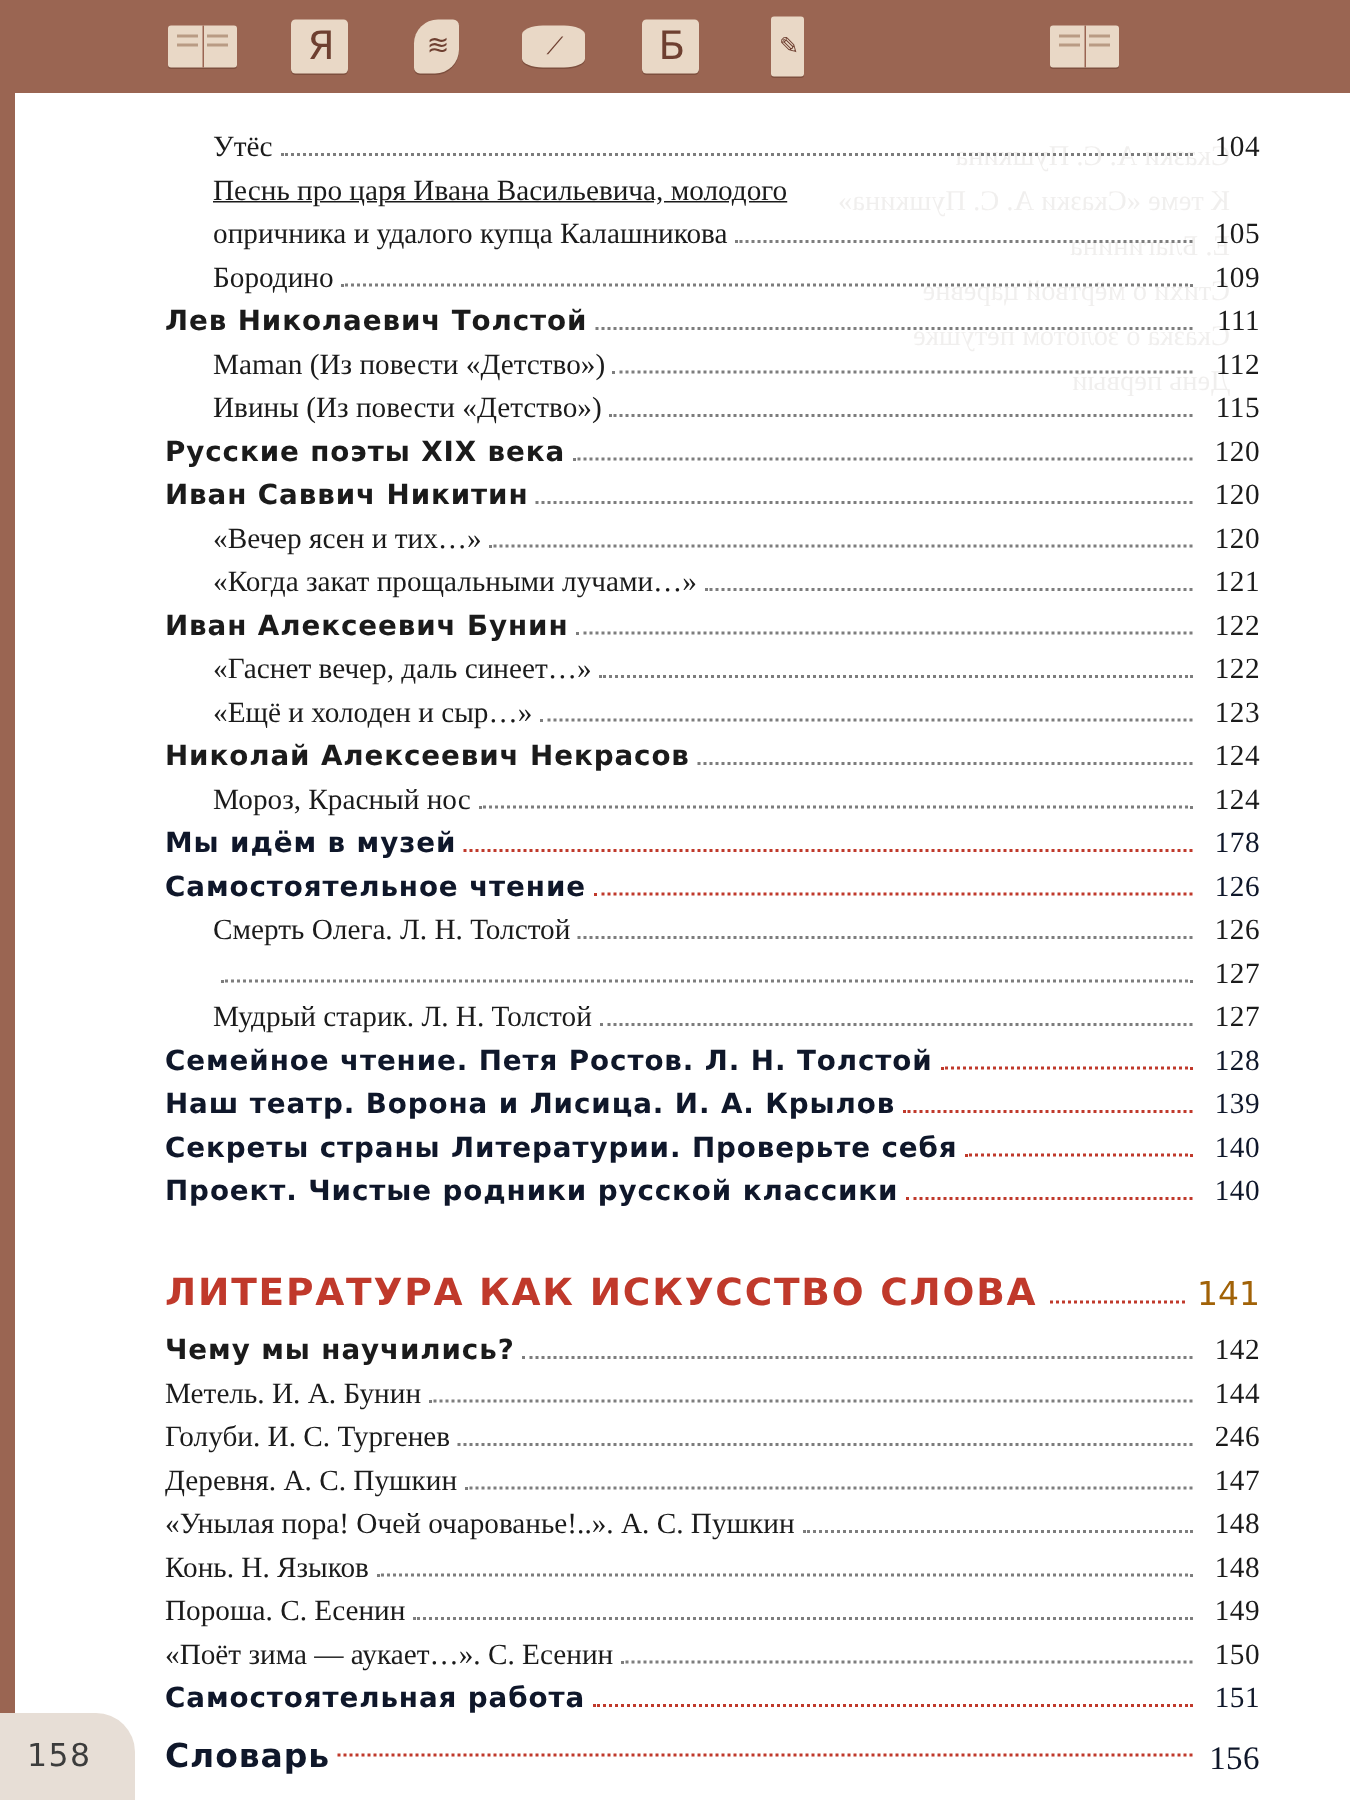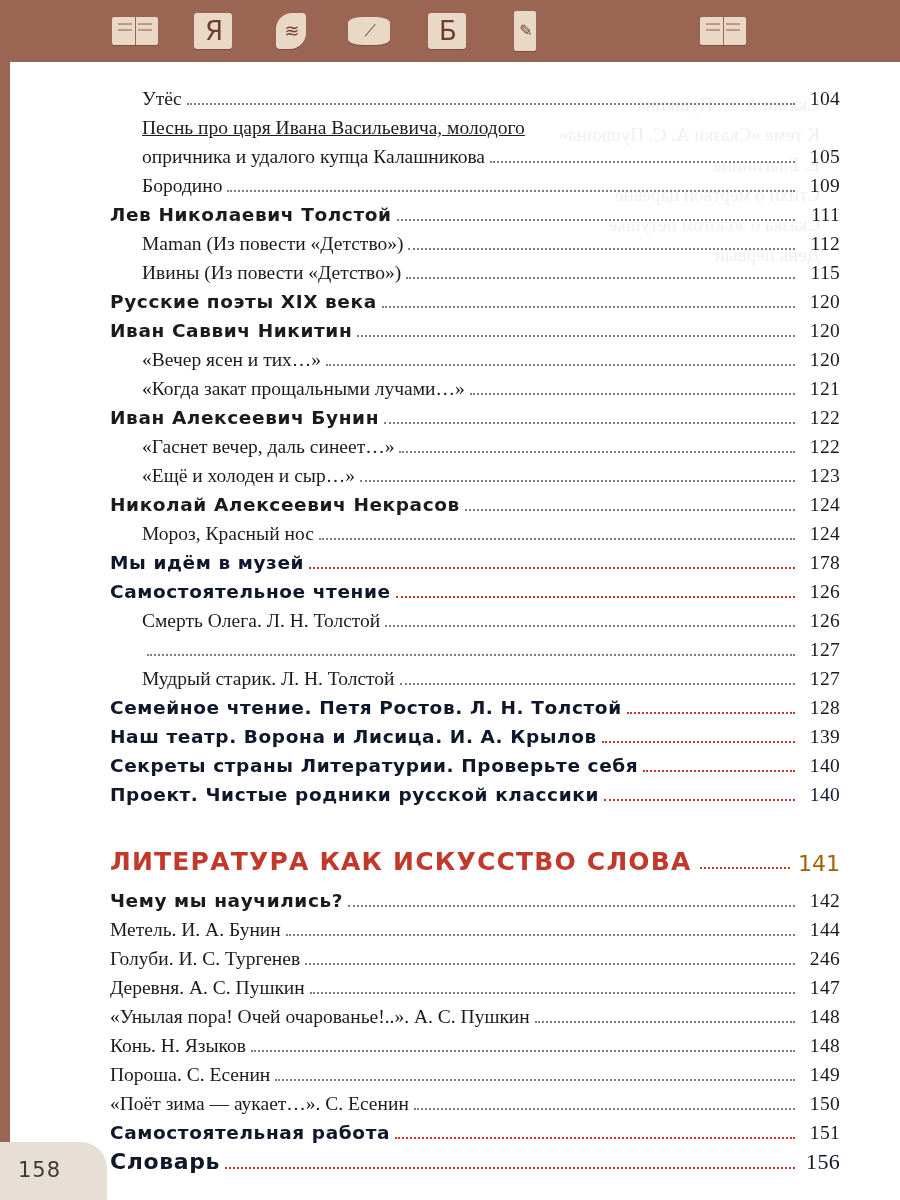--- a/index.html
+++ b/index.html
@@ -203,21 +203,21 @@
   }
 
   
   .sans .txt { font-family: "DejaVu Sans", sans-serif; font-size: 18.5px; }
   .sans .pg  { font-family: "Liberation Serif", serif; }
 
   
   .page-tab {
     position: absolute;
     left: 0; bottom: 0;
-    width: 107px; height: 58px;
+    width: 90px; height: 58px;
     background: #e7ded6;
     border-top-right-radius: 26px;
   }
   .page-tab span {
     position: absolute;
     left: 18px; top: 16px;
     font-family: "DejaVu Sans", sans-serif;
     font-size: 21px;
     color: #3c3c3c;
     letter-spacing: 1px;
@@ -482,21 +482,21 @@
     <span class="dots"></span>
     <span class="pg">150</span>
   </div>
 
   <div class="row lvl0 bold sans red">
     <span class="txt">Самостоятельная работа</span>
     <span class="dots"></span>
     <span class="pg">151</span>
   </div>
 
-  <div class="row lvl0 bold sans red" style="margin-top:0;">
+  <div class="row lvl0 bold sans red" style="margin-top:10px;align-items:center;">
     <span class="txt" style="font-size:22px;">Словарь</span>
     <span class="dots"></span>
     <span class="pg" style="font-size:22px;">156</span>
   </div>
 
 </div>
 
 <div class="page-tab">
   <span>158</span>
 </div>

